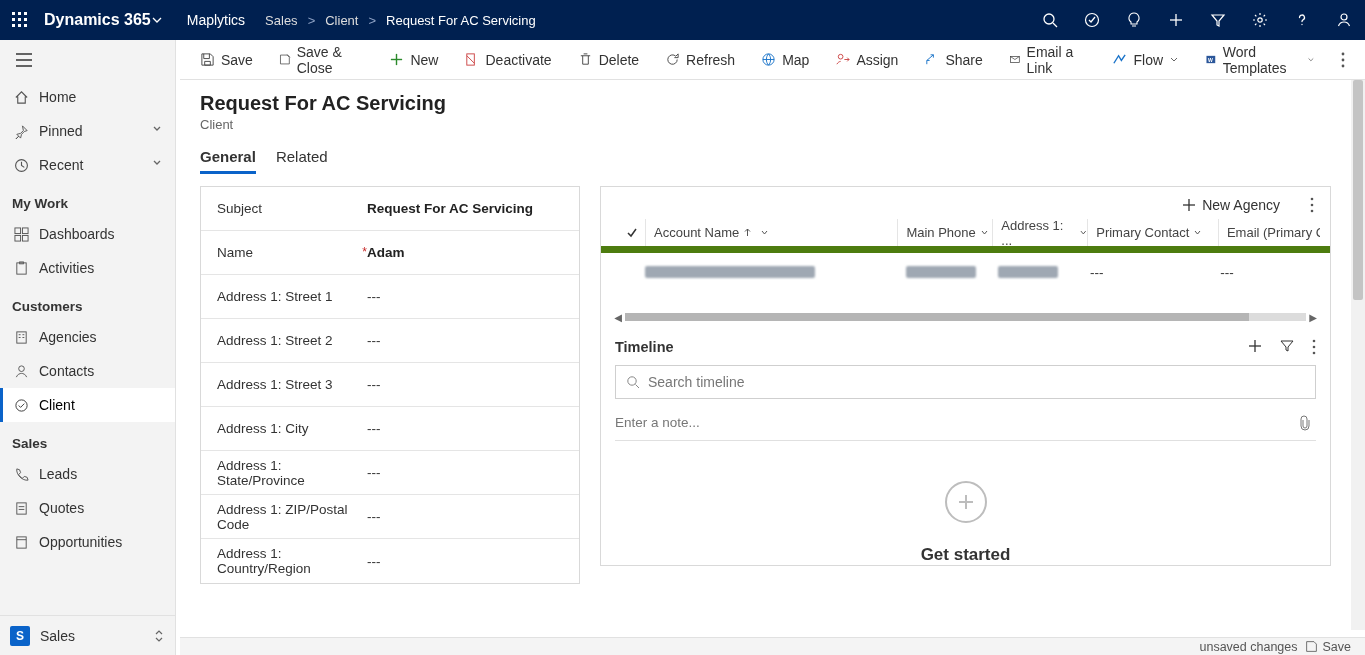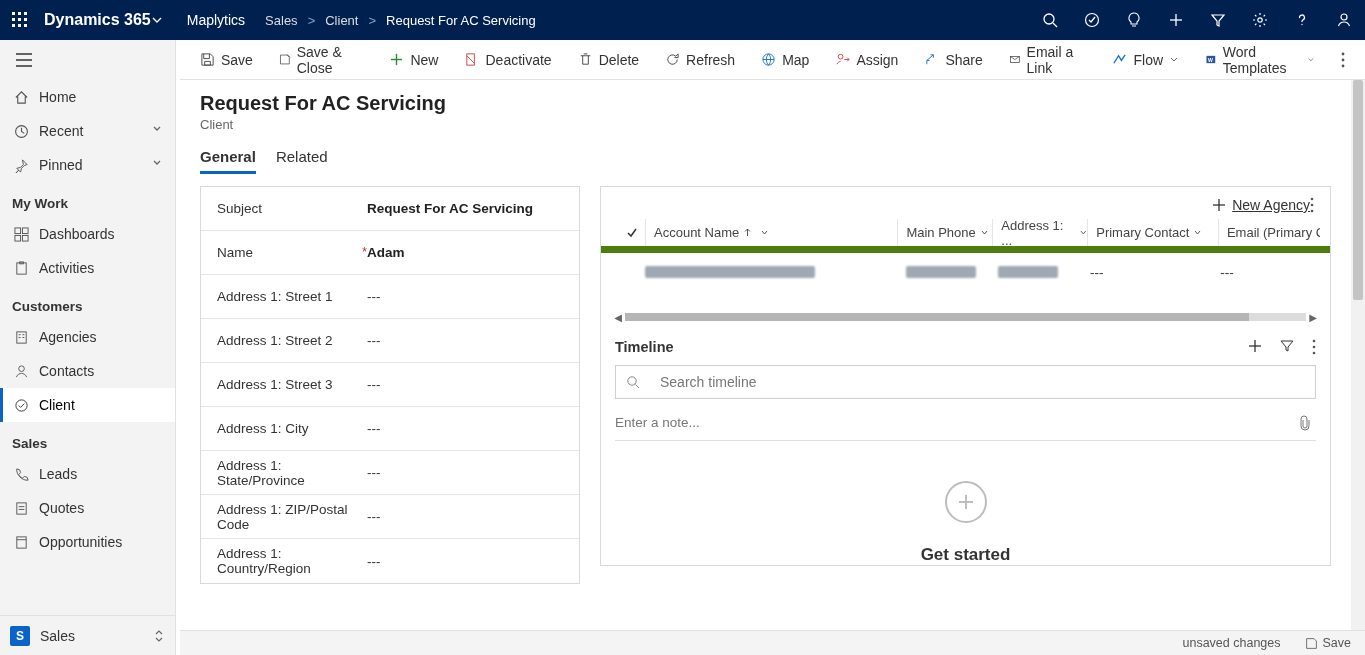--- a/index.html
+++ b/index.html
@@ -45,43 +45,43 @@
   .two-col { display:flex; gap:20px; margin-top:12px; align-items:flex-start;}
   .card { border:1px solid #d9d9d9; background:#fff; }
   .left-card { width:380px; }
   .right-card { flex:1; min-width:0;}
   .field-row { display:flex; align-items:center; min-height:44px; border-bottom:1px solid #e5e5e5; padding:6px 6px 6px 16px; }
   .field-row:last-child { border-bottom:none; }
   .field-label { width:150px; font-size:13.5px; color:#333; position:relative; padding-right:10px;}
   .field-label.req::after { content:"*"; color:#c62828; position:absolute; right:0; top:0; font-size:12px;}
   .field-val { flex:1; font-size:13.5px; color:#333; }
   .field-val.bold { font-weight:600; color:#222;}
-  .right-card .header-line{ display:flex; align-items:center; justify-content:flex-end; gap:0; padding:10px 16px 6px 16px;text-decoration:underline;}
+  .right-card .header-line{ display:flex; align-items:center; justify-content:flex-end; gap:30px; padding:10px 16px 6px 16px;}
   .add-agency { display:flex; align-items:center; gap:6px; cursor:pointer; font-size:14px;}
   .vmore { cursor:pointer;}
   .grid-head { display:flex; align-items:center; border-bottom:7px solid #4d7c0f; height:34px; padding:0 10px; font-size:13px; color:#444; }
   .grid-head .col { display:flex;align-items:center;gap:4px; border-left:1px solid #e5e5e5; padding-left:8px; height:100%;}
   .grid-head .col.first{border-left:none;}
   .grid-row { display:flex; align-items:center; height:38px; padding:0 10px; border-bottom:0;}
   .redact { height:12px; border-radius:2px; background:#9fa8b3; filter:blur(1.3px);}
   .grid-scroll { position:relative; height:16px; margin:18px 10px 0 10px;}
   .grid-scroll .track{position:absolute; left:14px; right:14px; top:4px; height:8px; background:#dcdcdc;}
   .grid-scroll .thumb{position:absolute; left:14px; top:4px; height:8px; width:88%; background:#b5b5b5;}
   .grid-scroll .arrow{position:absolute; top:1px; width:14px; height:14px; display:flex;align-items:center;justify-content:center; color:#666; font-size:10px;}
   .timeline-head { display:flex; align-items:center; padding:14px 14px 6px 14px;}
   .timeline-head .ttl { font-weight:600; font-size:14.5px;}
   .timeline-head .right-icons{ margin-left:auto; display:flex; gap:18px;}
-  .search-box { margin:4px 14px 0 14px; border:1px solid #cfcfcf; height:34px; display:flex; align-items:center; padding:0 10px; gap:20px; color:#777;}
+  .search-box { margin:4px 14px 0 14px; border:1px solid #cfcfcf; height:34px; display:flex; align-items:center; padding:0 10px; gap:8px; color:#777;}
   .note-row { margin:6px 14px 0 14px; height:36px; border-bottom:1px solid #e0e0e0; display:flex; align-items:center; color:#777; font-size:13.5px; position:relative;}
   .clip { position:absolute; right:4px;}
   .get-started { display:flex; flex-direction:column; align-items:center; margin-top:40px;}
   .big-plus { width:42px; height:42px; border:2px solid #bdbdbd; border-radius:50%; display:flex;align-items:center;justify-content:center; color:#bdbdbd;}
   .gs-text { margin-top:22px; font-size:17px; font-weight:600; color:#333;}
   
-  .footer { position:absolute; left:0; right:0; bottom:0; height:25px; background:#f4f4f4; border-top:1px solid #e1e1e1; display:flex; align-items:center; justify-content:flex-end; padding-right:14px; font-size:12.5px; color:#555; gap:24px;}
+  .footer { position:absolute; left:0; right:0; bottom:0; height:18px; background:#f4f4f4; border-top:1px solid #e1e1e1; display:flex; align-items:center; justify-content:flex-end; padding-right:14px; font-size:12.5px; color:#555; gap:7px;}
   
   .main-scrollbar { position:absolute; right:0; top:40px; bottom:25px; width:14px; background:#f1f1f1;}
   .main-scrollbar .thumb{ position:absolute; top:0; left:2px; right:2px; height:220px; background:#c4c4c4; border-radius:2px;}
   .sm-link{color:#ddd;}
 </style>
 </head>
 <body>
 
 <div class="topbar">
   <div class="waffle">
@@ -175,38 +175,38 @@
     <span>
         <svg width="15" height="15" viewBox="0 0 16 16">
           <path d="M2 8l6-6 6 6M4 7v7h8V7" stroke="#555" stroke-width="1.2" fill="none"></path>
         </svg>
       </span>
     <span>Home</span>
   </div>
   <div class="nav-item">
     <span>
         <svg width="15" height="15" viewBox="0 0 16 16">
-          <circle cx="8" cy="8" r="6.3" stroke="#555" stroke-width="1.2" fill="none"></circle>
-          <path d="M8 4v4l3 2" stroke="#555" stroke-width="1.2" fill="none"></path>
-        </svg>
-      </span>
-    <span>Recent</span>
+          <path d="M9 2l5 5-3 1-3 3-1 4-2-2-3 3 3-3-2-2 4-1 3-3z" stroke="#555" stroke-width="1" fill="none"></path>
+        </svg>
+      </span>
+    <span>Pinned</span>
     <span class="chev">
         <svg width="12" height="12" viewBox="0 0 12 12">
           <path d="M3 4l3 3 3-3" stroke="#666" stroke-width="1.3" fill="none"></path>
         </svg>
       </span>
   </div>
   <div class="nav-item">
     <span>
         <svg width="15" height="15" viewBox="0 0 16 16">
-          <path d="M9 2l5 5-3 1-3 3-1 4-2-2-3 3 3-3-2-2 4-1 3-3z" stroke="#555" stroke-width="1" fill="none"></path>
-        </svg>
-      </span>
-    <span>Pinned</span>
+          <circle cx="8" cy="8" r="6.3" stroke="#555" stroke-width="1.2" fill="none"></circle>
+          <path d="M8 4v4l3 2" stroke="#555" stroke-width="1.2" fill="none"></path>
+        </svg>
+      </span>
+    <span>Recent</span>
     <span class="chev">
         <svg width="12" height="12" viewBox="0 0 12 12">
           <path d="M3 4l3 3 3-3" stroke="#666" stroke-width="1.3" fill="none"></path>
         </svg>
       </span>
   </div>
 
   <div class="nav-section">My Work</div>
   <div class="nav-item">
     <span>

